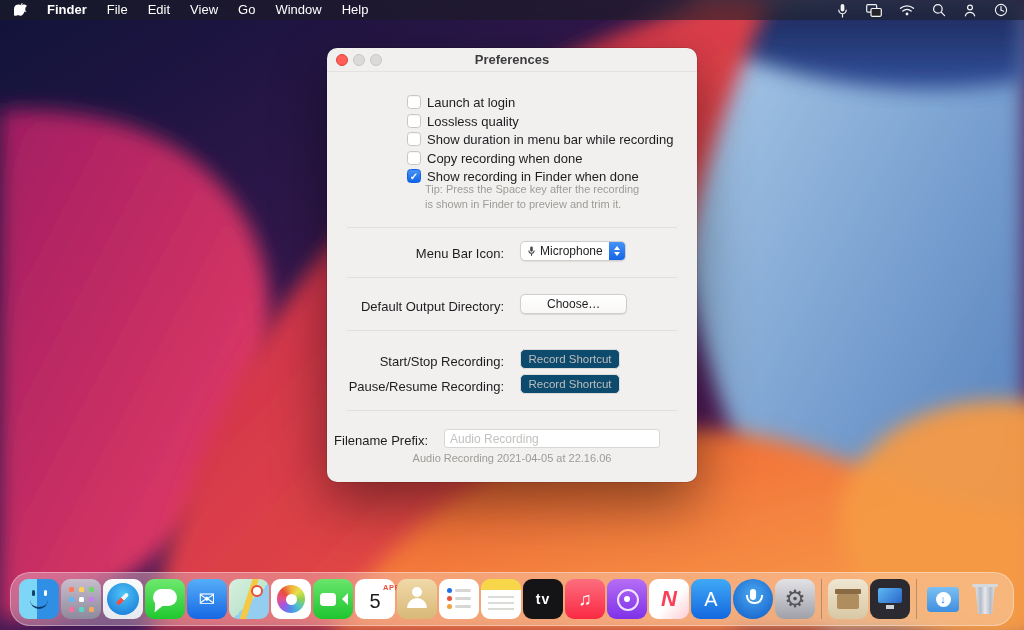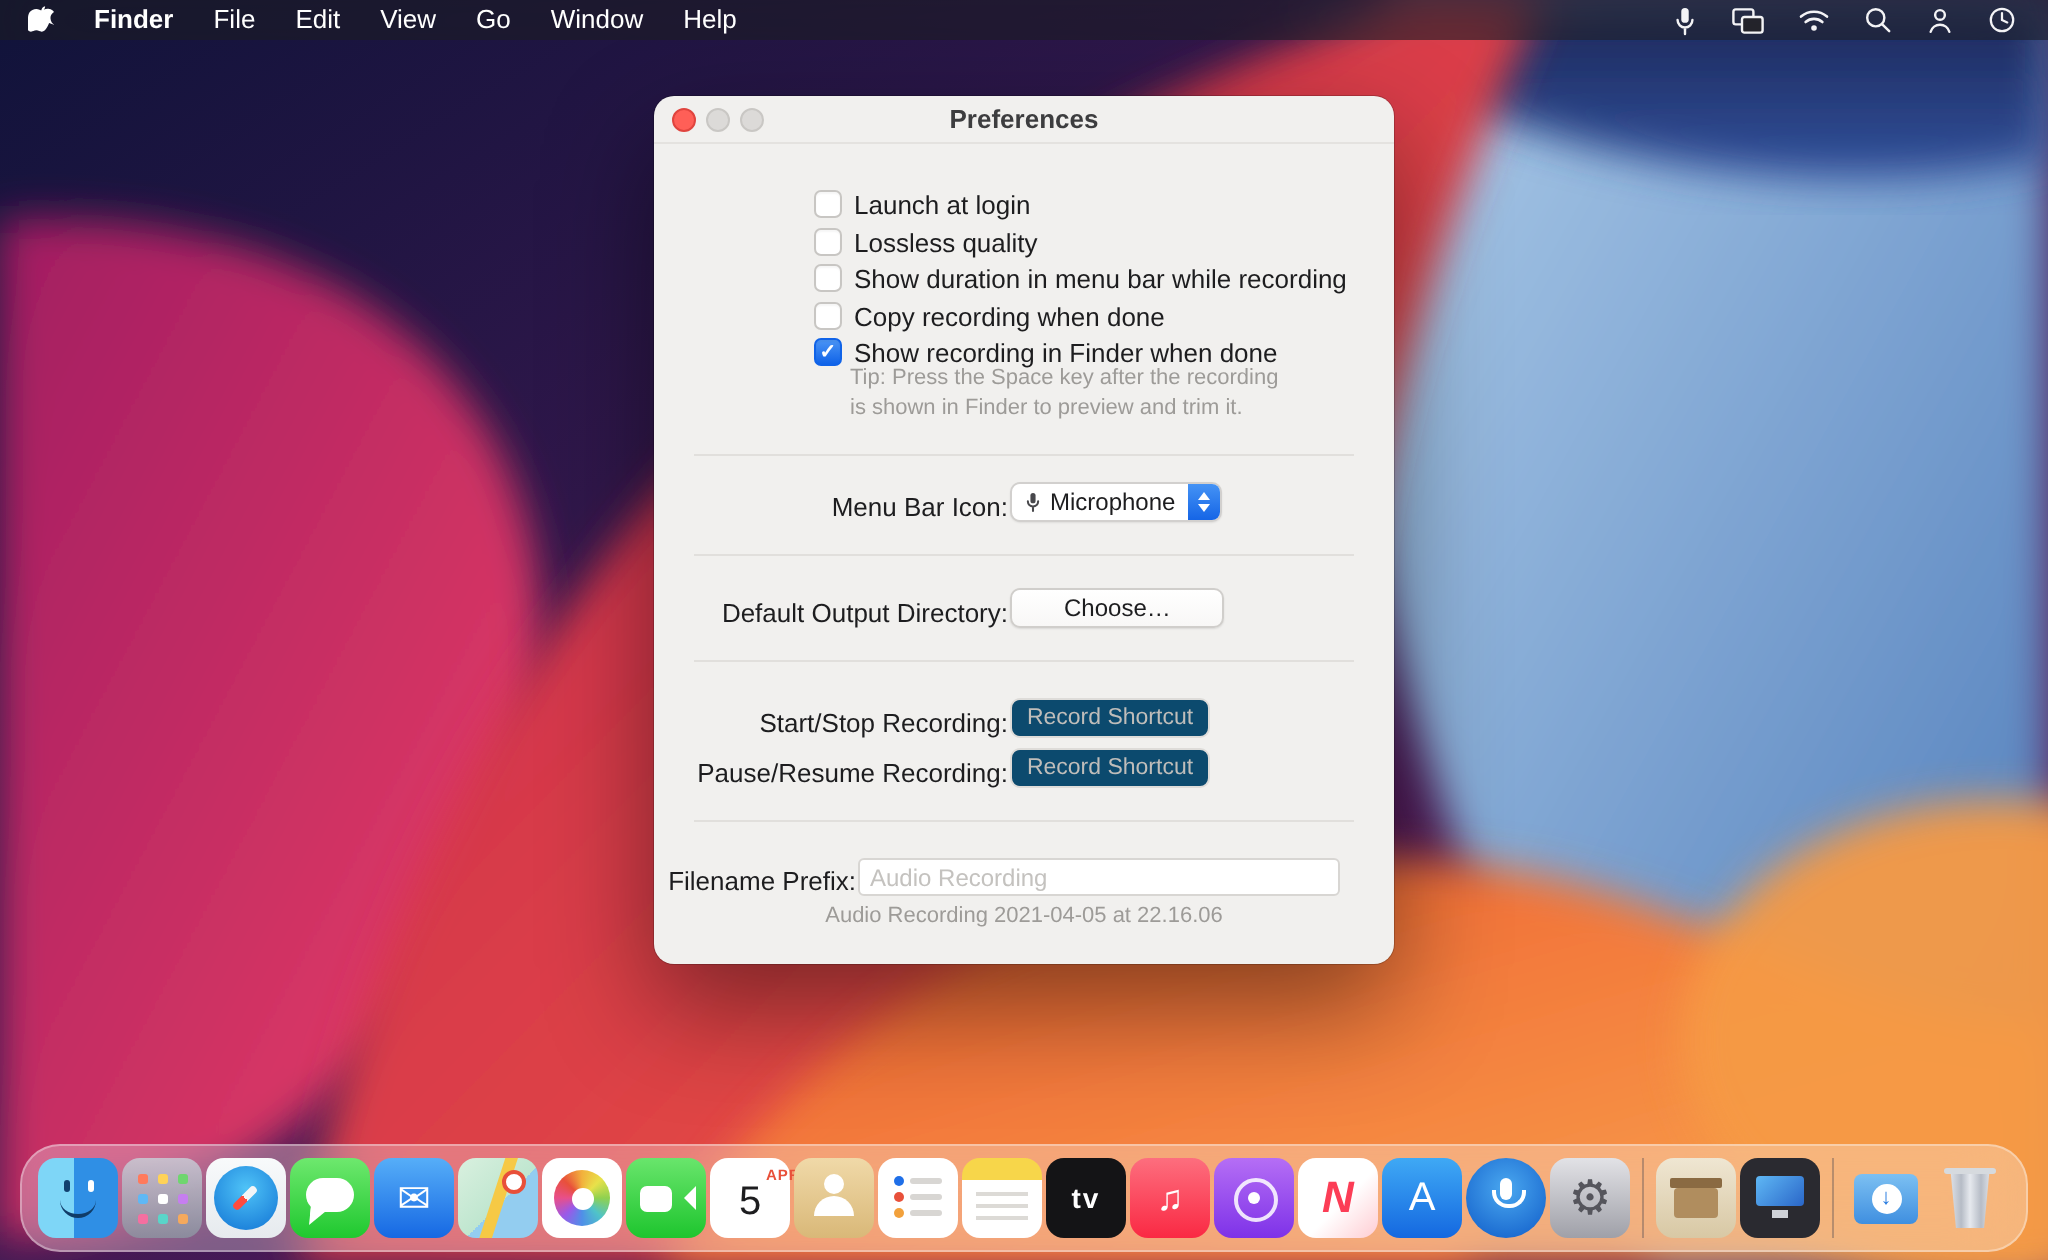--- a/index.html
+++ b/index.html
@@ -38,38 +38,38 @@
   .checkbox.checked::after { content:"✓"; position:absolute; inset:0; display:flex; align-items:center;
     justify-content:center; font-size:10px; font-weight:700; color:#fff; }
   .check-label { font-size:13px; color:#1d1d1f; white-space:nowrap; }
 
   .tip { position:absolute; left:98px; top:134px; width:250px; font-size:11px; color:#9d9b98; line-height:1.35; }
 
   .divider { position:absolute; left:20px; right:20px; height:1px; background:#e1dfdc; }
 
   .form-row { position:absolute; left:0; right:0; display:flex; align-items:flex-end; height:22px; }
   .form-label { width:177px; text-align:right; font-size:13px; color:#1d1d1f; flex:none; white-space:nowrap; }
-  .form-ctrl { margin-left:1px; display:flex; align-items:center; }
+  .form-ctrl { margin-left:16px; display:flex; align-items:center; }
 
   .popup { height:20px; display:inline-flex; align-items:center; background:#fff;
     border:1px solid #d2d0ce; border-radius:5px; padding-left:6px;
     box-shadow:0 0.5px 1px rgba(0,0,0,.08); cursor:default; }
   .popup-text { font-size:12px; color:#1d1d1f; margin-left:4px; white-space:nowrap; }
   .popup-step { width:16px; height:18px; margin-left:6px; background:linear-gradient(#4593f5,#1565e6);
     border-radius:0 4px 4px 0; display:flex; flex-direction:column; align-items:center; justify-content:center; gap:2px; }
   .chev-up { width:0; height:0; border-left:3px solid transparent; border-right:3px solid transparent; border-bottom:4px solid #fff; }
   .chev-down { width:0; height:0; border-left:3px solid transparent; border-right:3px solid transparent; border-top:4px solid #fff; }
 
   .btn { height:20px; padding:0 26px; background:linear-gradient(#ffffff,#f8f7f6); border:1px solid #d0cecb;
     border-radius:5px; font-size:12px; color:#1d1d1f; box-shadow:0 0.5px 1px rgba(0,0,0,.1);
     display:inline-flex; align-items:center; white-space:nowrap; }
   .shortcut-btn { width:100px; justify-content:center; color:#bfbdba; font-size:11.5px;
     background:#0c4a6e; border:1px solid #dedcd9; box-shadow:none; }
 
-  .textfield { width:241px; height:19px; background:#fff; border:1px solid #d8d6d3; border-radius:3px;
+  .textfield { width:216px; height:19px; background:#fff; border:1px solid #d8d6d3; border-radius:3px;
     font-size:12px; padding:0 5px; color:#1d1d1f; font-family:"Liberation Sans", sans-serif; }
   .textfield::placeholder { color:#c4c2bf; }
 
   .example { position:absolute; top:404px; left:0; right:0; text-align:center; font-size:11px; color:#9d9b98; }
 
   
   .dock { position:absolute; bottom:4px; left:50%; transform:translateX(-50%); z-index:60;
     display:flex; align-items:center; gap:2px; padding:6px 8px;
     background:rgba(248,248,252,0.30); border:0.5px solid rgba(255,255,255,0.35);
     border-radius:20px; backdrop-filter:blur(18px); }

